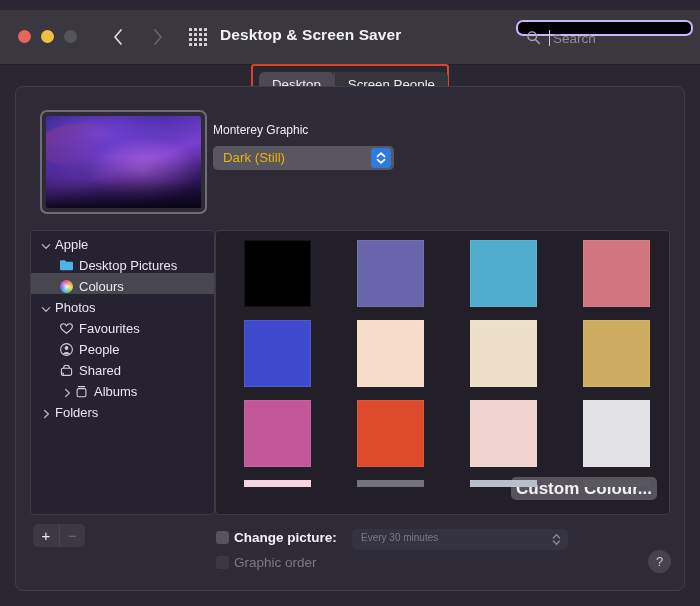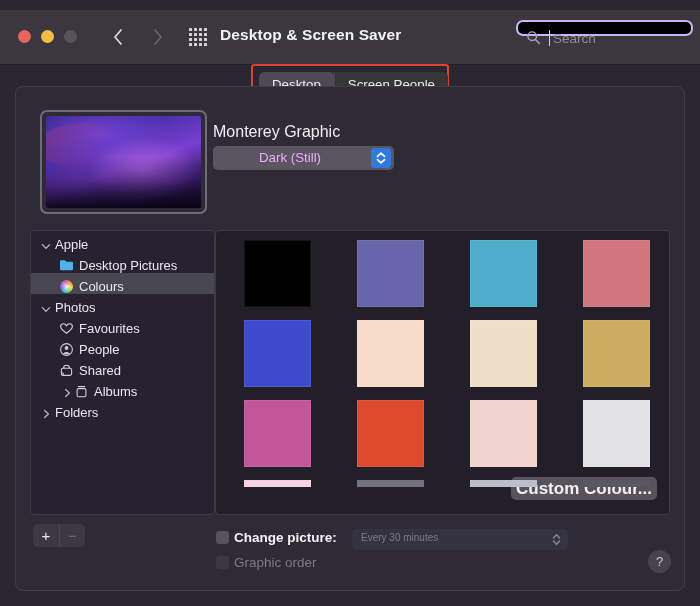--- a/index.html
+++ b/index.html
@@ -138,31 +138,31 @@
   #wv3 { left:10%; top:18%; width:95%; height:85%;
     background: radial-gradient(ellipse 52% 60% at 55% 48%, rgba(190,110,230,.7) 0%, rgba(150,80,210,0) 72%); }
   #wv4 { left:0; bottom:0; width:100%; height:55%;
     background: linear-gradient(to top, rgba(8,5,20,.95) 0%, rgba(40,18,80,.45) 55%, rgba(60,25,110,0) 100%); }
   #wv5 { left:-5%; top:8%; width:60%; height:50%;
     background: linear-gradient(120deg, rgba(170,60,120,.45) 0%, rgba(120,50,170,0) 70%);
     border-radius: 50%; }
 
   #graphic-name {
     position: absolute; left: 213px; top: 123px;
-    font-size: 16px; color: #f0eef3;
+    font-size: 12px; color: #f0eef3;
   }
   #style-select {
     position: absolute; left: 213px; top: 146px;
     width: 181px; height: 24px;
     background: #5a5660;
     border-radius: 5px;
   }
   #style-label {
     position: absolute; left: 10px; top: 4px;
-    font-size: 13.3px; color: #f0abfc; margin-left: 36px;
+    font-size: 13.3px; color: #eab308;
   }
   #style-stepper {
     position: absolute; right: 3px; top: 2px;
     width: 20px; height: 20px;
     background: #2e7ae0; border-radius: 4px;
   }
   #style-stepper svg { display:block; width:20px; height:20px; }
 
   
   #sidebar {

